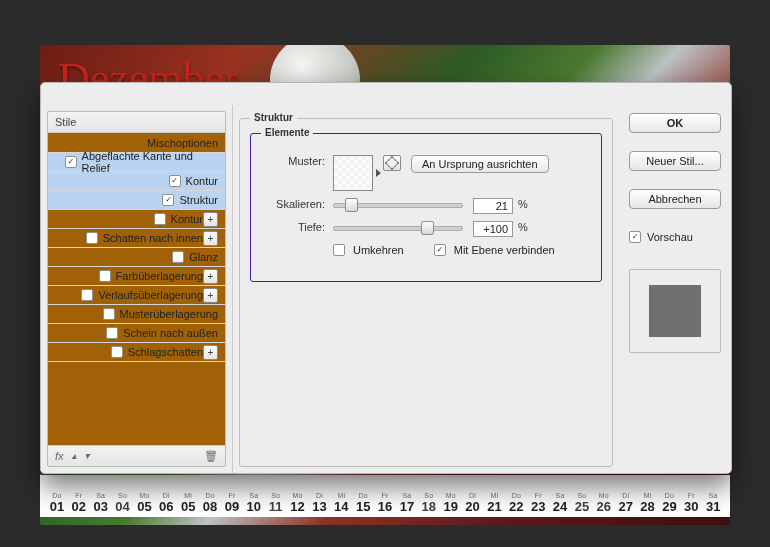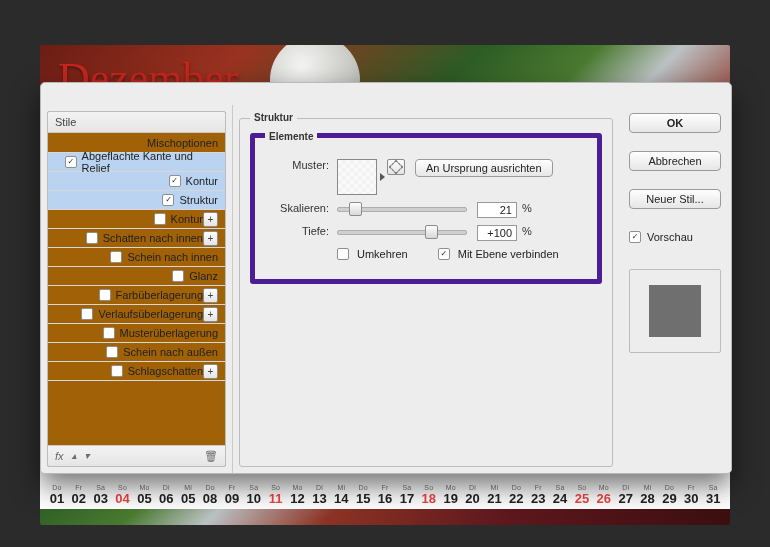--- a/index.html
+++ b/index.html
@@ -1,24 +1,24 @@
 <!DOCTYPE html>
 <html><head>
 <meta charset="utf-8">
 <style>
 html,body{margin:0;padding:0;width:770px;height:547px;font-family:"Lucida Grande","Helvetica Neue",Arial,sans-serif;font-size:11px;color:#222;overflow:hidden;background:#2b2b2b}
 .canvas{position:relative;width:742px;height:547px;background:#2b2b2b}
 .photo{position:absolute;left:40px;top:45px;width:690px;height:480px;border-radius:2px;overflow:hidden;background:linear-gradient(135deg,#6b1d14 0,#9a3220 18%,#2d5c25 38%,#4a7a30 48%,#bcc2c4 55%,#8e3324 65%,#5e181e 80%,#3b0f0e 100%)}
 .photo::after{content:"";position:absolute;left:230px;top:-10px;width:90px;height:90px;border-radius:50%;background:radial-gradient(circle at 35% 35%,#f5f5f3,#c9cac6 60%,#9aa098 100%)}
 .month{position:absolute;left:18px;top:8px;font-family:"Brush Script MT",cursive;font-size:44px;color:#c6251e;text-shadow:0 2px 3px rgba(0,0,0,.4)}
-.calbar{position:absolute;left:0;right:0;bottom:16px;height:42px;background:#fff;display:flex;align-items:flex-end;justify-content:space-between;padding:16px 6px 3px;box-sizing:border-box}
+.calbar{position:absolute;left:0;right:0;bottom:8px;height:42px;background:#fff;display:flex;align-items:flex-end;justify-content:space-between;padding:16px 6px 3px;box-sizing:border-box}
 .calcell{flex:1;text-align:center}
 .calcell .d{font-size:7px;color:#777;letter-spacing:.2px}
 .calcell .n{font-size:13px;font-weight:700;color:#222}
-.calcell .n.red{color:#ef4444}
+.calcell .n.red{color:#404040}
 .dialog{position:absolute;left:40px;top:82px;width:690px;height:390px;background:#ededed;border:1px solid #b9b9b9;border-radius:5px;box-shadow:0 12px 28px rgba(0,0,0,.55);overflow:hidden}
 .titlebar{height:22px;background:linear-gradient(#f6f6f6,#dcdcdc);border-bottom:1px solid #bfbfbf;text-align:center;line-height:22px;font-size:12px;color:#3b3b3b}
 .body3{display:flex;position:absolute;top:22px;bottom:0;left:0;right:0}
 .leftcol{width:192px;border-right:1px solid #c9c9c9;background:#ededed;display:flex;flex-direction:column;padding:6px;box-sizing:border-box}
 .panel-plain{border:1px solid #bcbcbc;border-radius:2px;background:#a16207}
 .hdr{padding:4px 7px;color:#444;background:linear-gradient(#f3f3f3,#e5e5e5);border-bottom:1px solid #c9c9c9}
 .stylelist{flex:1;display:flex;flex-direction:column;overflow:hidden}
 .row{display:flex;align-items:center;justify-content:flex-end;padding:4px 7px;height:19px;border-top:1px solid #d7d7d7;box-sizing:border-box}
 .row.first{border-top:0}
 .row .lab{display:flex;align-items:center;gap:5px}
@@ -29,21 +29,21 @@
 .plus{width:13px;height:13px;border:1px solid #8a8a8a;border-radius:2px;background:linear-gradient(#fdfdfd,#e4e4e4);display:inline-flex;align-items:center;justify-content:center;font-size:10px;color:#444}
 .filler{flex:1;border-top:1px solid #d7d7d7}
 .footer{height:20px;border-top:1px solid #c9c9c9;display:flex;align-items:center;justify-content:space-between;padding:0 7px;background:linear-gradient(#f3f3f3,#e5e5e5)}
 .footer .l{display:flex;gap:8px;color:#666;font-style:italic}
 .footer .l span:first-child{}
 .arrow{font-size:10px;color:#6b6b6b}
 .trash{font-size:11px;color:#6b6b6b}
 .midcol{flex:1;padding:6px;box-sizing:border-box}
 .group{position:relative;border:1px solid #bcbcbc;border-radius:3px;margin-top:7px;padding:14px 10px 10px;height:calc(100% - 7px);box-sizing:border-box;background:#ededed}
 .grouptitle{position:absolute;top:-7px;left:10px;background:#ededed;padding:0 4px;font-weight:700;font-size:10px;color:#333}
-.sub{position:relative;border:5px solid #4c1d95;border-radius:3px;padding:14px 10px 12px}
+.sub{position:relative;border:1px solid #4c1d95;border-radius:3px;padding:14px 10px 18px}
 .subtitle{position:absolute;top:-7px;left:10px;background:#ededed;padding:0 4px;font-weight:700;font-size:10px;color:#333}
 .frow{display:flex;align-items:flex-start;margin:7px 0}
 .frow .flab{width:64px;text-align:right;padding-right:8px;color:#333}
 .swatch{width:38px;height:34px;border:1px solid #888;background:repeating-conic-gradient(#f2f2f2 0 25%,#fafafa 0 50%) 0 0/8px 8px;position:relative}
 .swatch::after{content:"";position:absolute;right:-9px;top:50%;width:0;height:0;border-left:5px solid #555;border-top:4px solid transparent;border-bottom:4px solid transparent;transform:translateY(-50%)}
 .snap{width:16px;height:14px;border:1px solid #8a8a8a;border-radius:2px;background:linear-gradient(#fdfdfd,#e4e4e4);display:inline-flex;align-items:center;justify-content:center;margin:0 10px}
 .snap::before{content:"";width:8px;height:8px;border:1px dashed #666;transform:rotate(45deg)}
 .btn{border:1px solid #9a9a9a;border-radius:4px;background:linear-gradient(#fefefe,#e6e6e6);padding:2px 10px;font-size:11px;color:#222;box-shadow:inset 0 1px 0 #fff}
 .slider{position:relative;width:130px;height:12px}
 .track{position:absolute;left:0;right:0;top:5px;height:3px;background:#cfcfcf;border:1px solid #aeaeae;border-radius:2px}
@@ -228,26 +228,20 @@
               <div class="row ind1">
                 <span class="lab">
                   <span class="chk"></span>
                   <span>Schatten nach innen</span>
                 </span>
                 <span class="plus">+</span>
               </div>
               <div class="row ind1">
                 <span class="lab">
                   <span class="chk"></span>
-                  <span>Schein nach innen</span>
-                </span>
-              </div>
-              <div class="row ind1">
-                <span class="lab">
-                  <span class="chk"></span>
                   <span>Glanz</span>
                 </span>
               </div>
               <div class="row ind1">
                 <span class="lab">
                   <span class="chk"></span>
                   <span>Farbüberlagerung</span>
                 </span>
                 <span class="plus">+</span>
               </div>
@@ -331,22 +325,22 @@
               <span style="width:14px"></span>
               <span class="chk" id="linkchk">✓</span>
               <span>Mit Ebene verbinden</span>
             </div>
           </div>
         </div>
       </div>
 
       <div class="rightcol">
         <div class="btn" style="font-weight:700">OK</div>
+        <div class="btn">Neuer Stil...</div>
         <div class="btn">Abbrechen</div>
-        <div class="btn">Neuer Stil...</div>
         <div class="previewchk">
           <span class="chk" id="previewchk">✓</span>
           <span>Vorschau</span>
         </div>
         <div class="previewbox">
           <div class="pv"></div>
         </div>
       </div>
     </div>
   </div>

